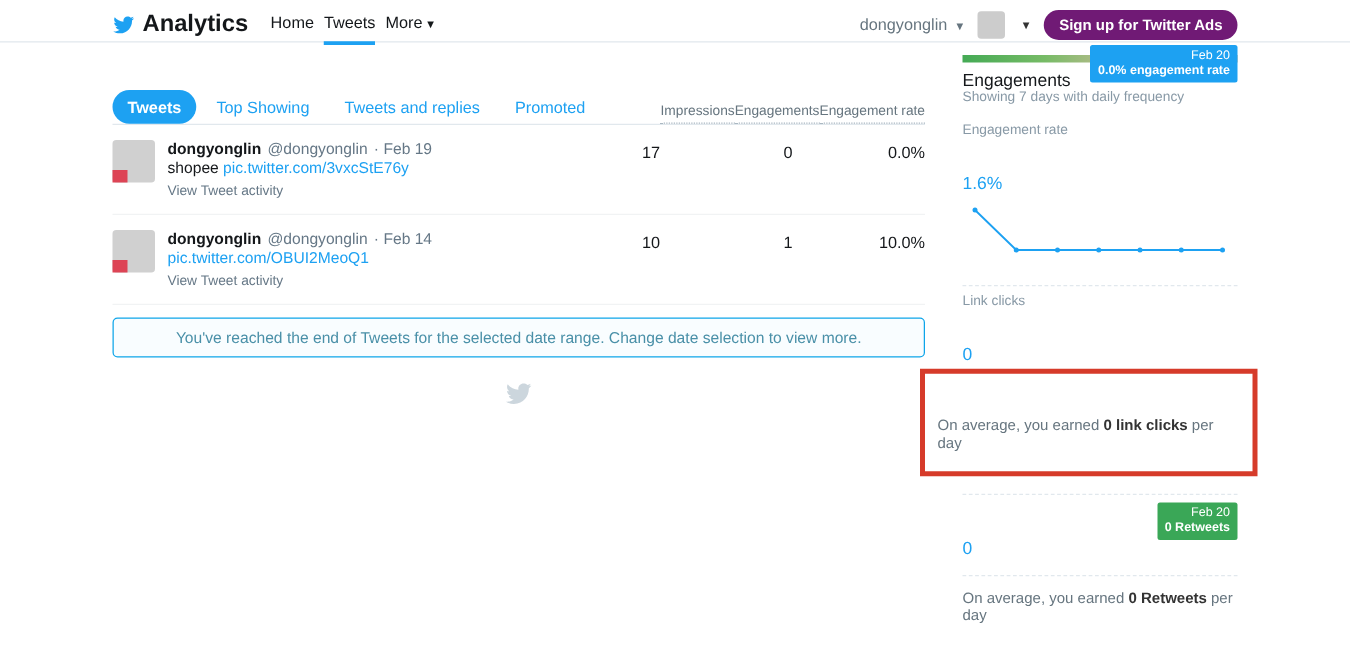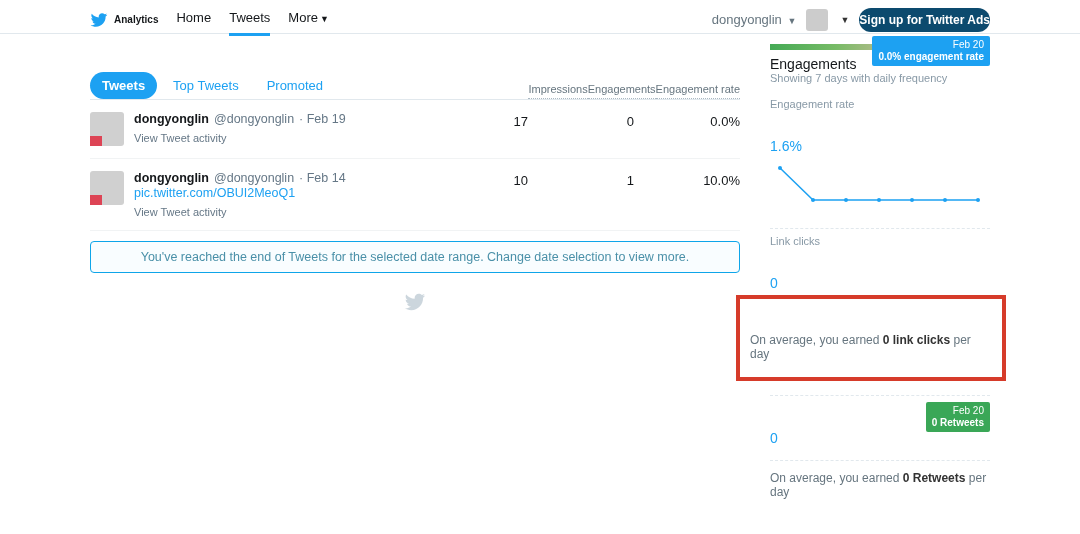--- a/index.html
+++ b/index.html
@@ -1,28 +1,28 @@
 <!DOCTYPE html>
 <html><head>
 <meta charset="utf-8">
 <style>
   * { box-sizing: border-box; margin: 0; padding: 0; }
   body { font-family: "Helvetica Neue", Arial, sans-serif; font-size: 13px; color: #333; background: #fff; width: 1080px; }
   .header { display: flex; align-items: center; padding: 6px 90px 0 90px; border-bottom: 1px solid #e1e8ed; height: 34px; }
   .logo-group { display: flex; align-items: center; gap: 6px; margin-right: 18px; }
   .bird { width: 18px; height: 18px; fill: #1da1f2; }
-  .title { font-weight: 700; color: #14171a; font-size: 10px; }
-  .nav { display: flex; gap: 18px; font-size: 13px; color: #14171a; }
+  .title { font-weight: 700; color: #14171a; font-size: 19px; }
+  .nav { display: flex; gap: 8px; font-size: 13px; color: #14171a; }
   .nav-item { padding: 6px 0 8px 0; cursor: pointer; }
   .nav-item.active { border-bottom: 3px solid #1da1f2; }
   .chev { font-size: 9px; margin-left: 2px; }
   .header-right { margin-left: auto; display: flex; align-items: center; gap: 10px; }
   .user { color: #66757f; font-size: 13px; }
   .avatar-sm { width: 22px; height: 22px; background: #ccc; border-radius: 3px; display:inline-block; }
-  .signup-btn { background: #0c4a6e; color: #fff; border-radius: 14px; padding: 5px 0; font-size: 12px; font-weight: 600; cursor: pointer; border:none; }
+  .signup-btn { background: #701a75; color: #fff; border-radius: 14px; padding: 5px 12px; font-size: 12px; font-weight: 600; cursor: pointer; border:none; }
   .main { display: flex; padding: 10px 0 0 90px; gap: 30px; }
   .left { width: 650px; }
   .right { width: 220px; position: relative; }
   .tabs-row { display: flex; align-items: flex-end; margin-top: 28px; border-bottom: 1px solid #e1e8ed; }
   .tabs { display: flex; gap: 4px; }
   .tab { padding: 6px 12px; color: #1da1f2; font-size: 13px; cursor: pointer; border-radius: 14px; }
   .tab.active { background: #1da1f2; color: #fff; font-weight: 600; }
   .col-heads { margin-left: auto; display: flex; }
   .col-head { color: #66757f; font-size: 11px; border-bottom: 1px dotted #aab8c2; padding-bottom: 3px; }
   .tweet-row { display: flex; padding: 12px 0; border-bottom: 1px solid #f1f3f4; }
@@ -78,38 +78,40 @@
       <span class="chev">▼</span>
     <button class="signup-btn">Sign up for Twitter Ads</button>
   </div>
 </div>
 
 <div class="main">
   <div class="left">
     <div class="tabs-row">
       <div class="tabs">
         <div class="tab active">Tweets</div>
-        <div class="tab">Top Tweets</div>
+        <div class="tab">Top Showing</div>
+        <div class="tab">Tweets and replies</div>
         <div class="tab">Promoted</div>
       </div>
       <div class="col-heads">
         <div class="col-head">Impressions</div>
         <div class="col-head">Engagements</div>
         <div class="col-head">Engagement rate</div>
       </div>
     </div>
 
     <div class="tweet-row">
       <div class="avatar"></div>
       <div class="tweet-body">
         <div class="tweet-head">
           <span class="tweet-name">dongyonglin</span>
           <span class="tweet-handle">@dongyonglin</span>
           <span class="tweet-date">· Feb 19</span>
         </div>
+        <div class="tweet-content"><span>shopee </span><span class="tweet-link">pic.twitter.com/3vxcStE76y</span></div>
         <div class="tweet-activity">View Tweet activity</div>
       </div>
       <div class="metrics">
         <span>17</span>
         <span>0</span>
         <span>0.0%</span>
       </div>
     </div>
 
     <div class="tweet-row">

